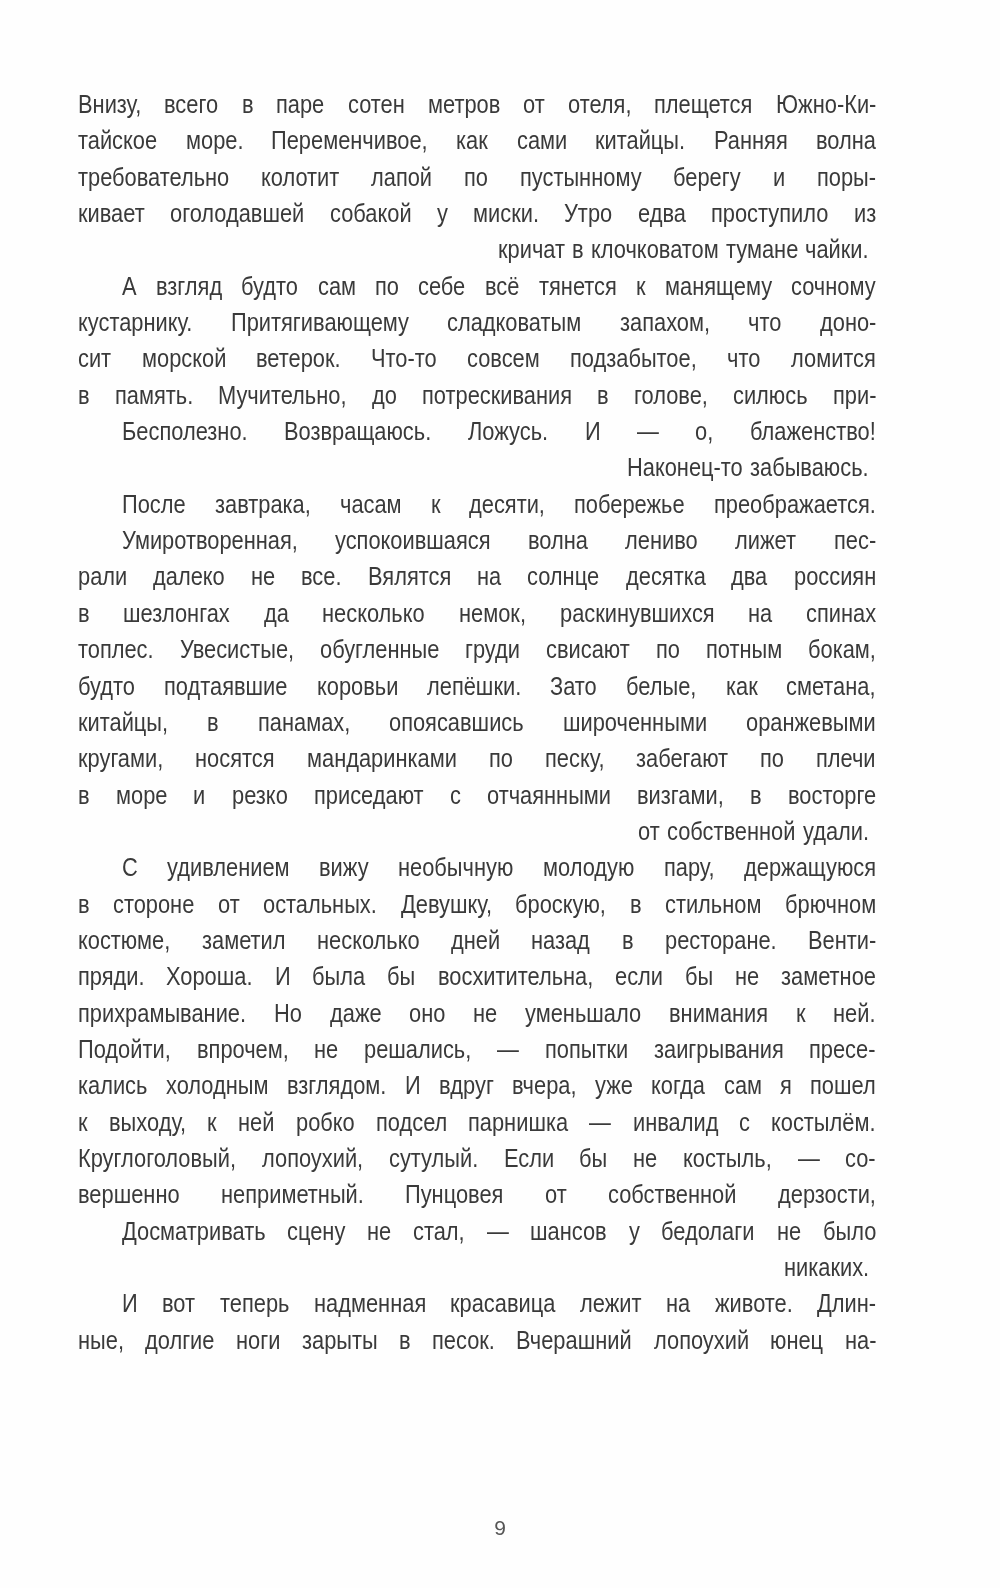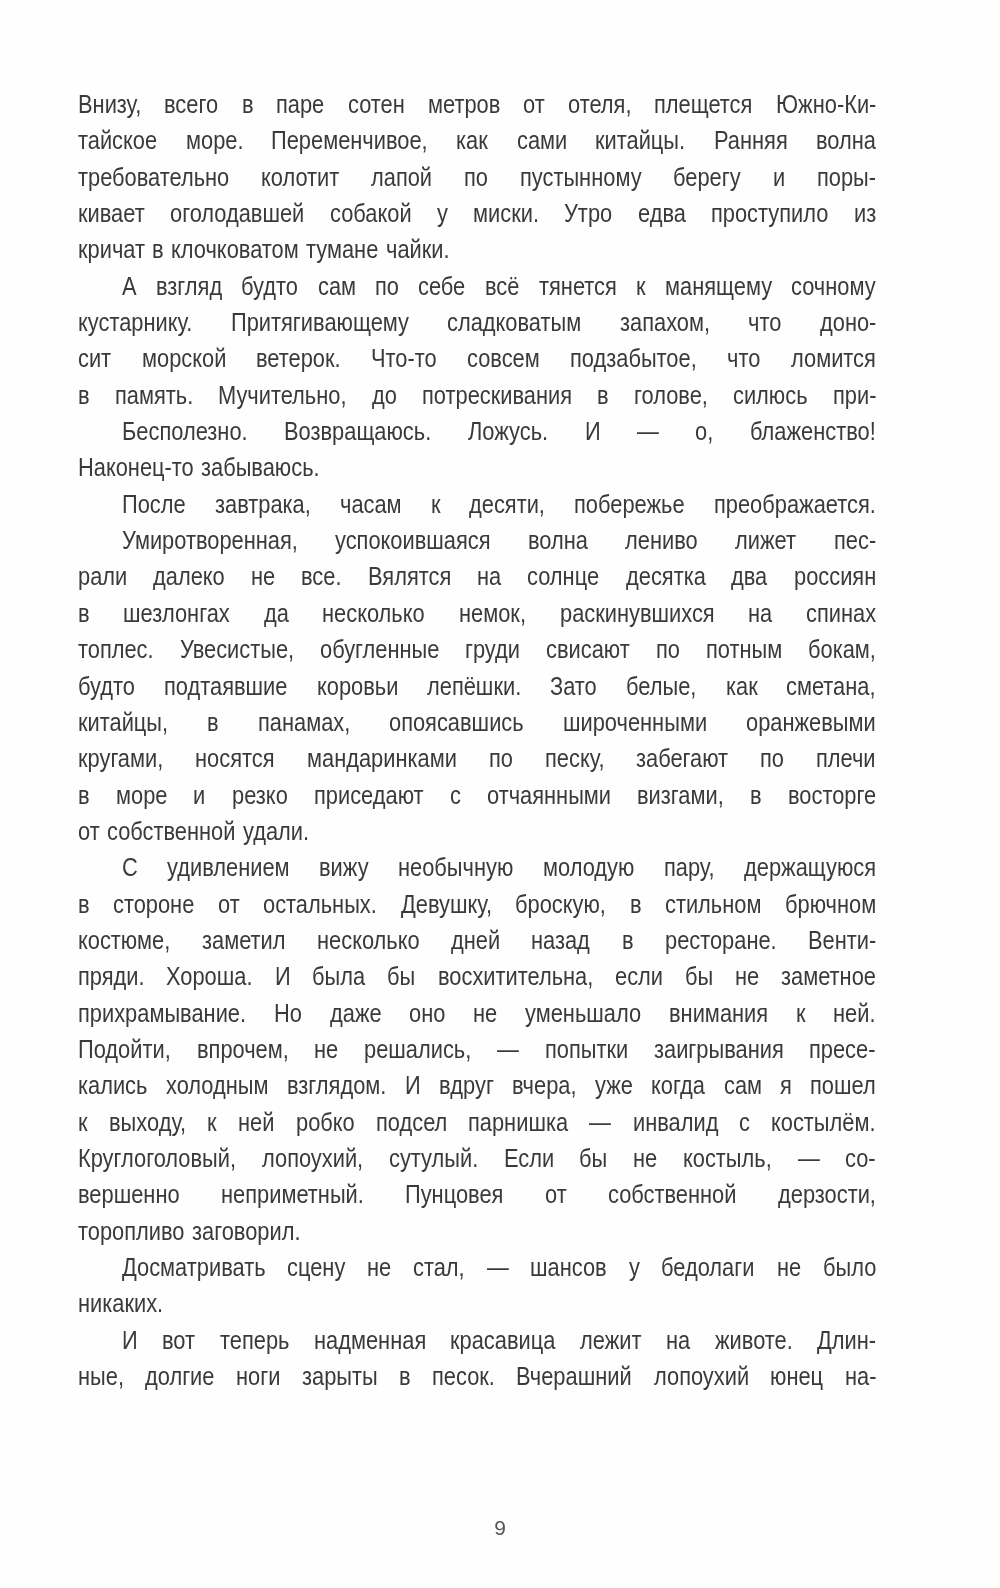--- a/index.html
+++ b/index.html
@@ -7,21 +7,21 @@
   .page { position: absolute; left: 0; top: 0; width: 1000px; height: 1588px; background: #fefefe; }
   .text-block { position: absolute; left: 78px; top: 86px; width: 798px; }
   .line {
     height: 36.35px; line-height: 36.35px;
     font-family: "Liberation Sans", sans-serif;
     font-size: 26px; color: #3a3a3a;
     white-space: nowrap; overflow: visible;
     display: flex; justify-content: space-between;
   }
   .line.indent { padding-left: 44px; }
-  .line.last { justify-content: flex-start; }
+  .line.last { justify-content: flex-end; }
   .line.last .w { margin-right: 0.28em; }
   .w { display: inline-block; transform-origin: left center; }
   .page-number {
     position: absolute; left: 0; width: 1000px; top: 1516px; text-align: center;
     font-family: "Liberation Sans", sans-serif; font-size: 21px; color: #555;
   }
 </style>
 </head>
 <body>
 
@@ -327,24 +327,20 @@
         <span class="w" style="transform: scaleX(0.84); width: 30.5944px;">со-</span>
       </div>
       <div class="line">
         <span class="w" style="transform: scaleX(0.84); width: 101.587px;">вершенно</span>
         <span class="w" style="transform: scaleX(0.84); width: 142.852px;">неприметный.</span>
         <span class="w" style="transform: scaleX(0.84); width: 98.4244px;">Пунцовея</span>
         <span class="w" style="transform: scaleX(0.84); width: 21.6694px;">от</span>
         <span class="w" style="transform: scaleX(0.84); width: 128.481px;">собственной</span>
         <span class="w" style="transform: scaleX(0.84); width: 97.8994px;">дерзости,</span>
       </div>
-      <div class="line last">
-        <span class="w" style="transform: scaleX(0.84); width: 106.47px;">торопливо</span>
-        <span class="w" style="transform: scaleX(0.84); width: 108.465px;">заговорил.</span>
-      </div>
       <div class="line indent">
         <span class="w" style="transform: scaleX(0.84); width: 143.548px;">Досматривать</span>
         <span class="w" style="transform: scaleX(0.84); width: 58.3144px;">сцену</span>
         <span class="w" style="transform: scaleX(0.84); width: 24.2156px;">не</span>
         <span class="w" style="transform: scaleX(0.84); width: 51.6469px;">стал,</span>
         <span class="w" style="transform: scaleX(0.84); width: 21.84px;">—</span>
         <span class="w" style="transform: scaleX(0.84); width: 76.65px;">шансов</span>
         <span class="w" style="transform: scaleX(0.84); width: 10.92px;">у</span>
         <span class="w" style="transform: scaleX(0.84); width: 93.3975px;">бедолаги</span>
         <span class="w" style="transform: scaleX(0.84); width: 24.2156px;">не</span>

